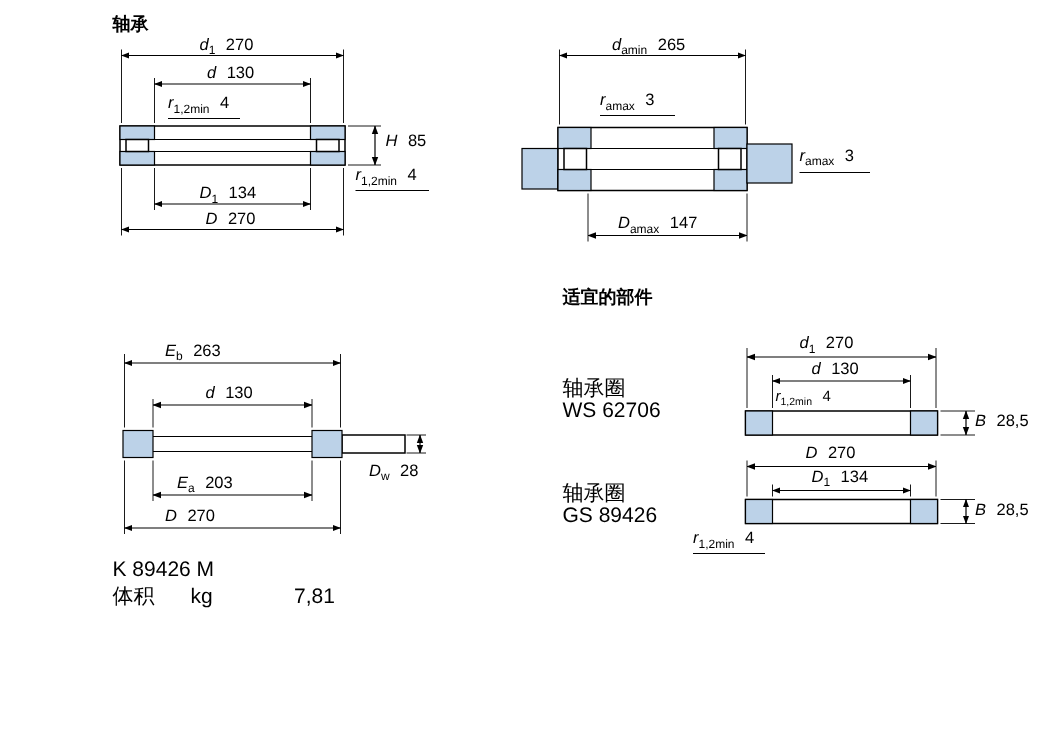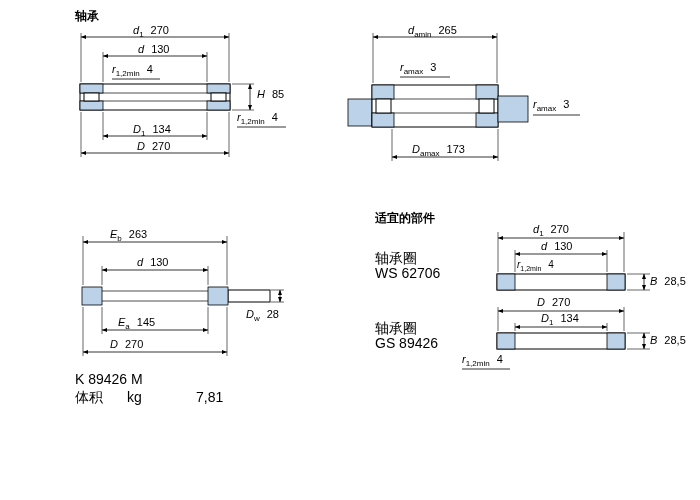--- a/index.html
+++ b/index.html
@@ -188,33 +188,33 @@
   <span class="lbl" style="left:138px;top:43px"><span class="sym">d</span><sub></sub><span class="val">130</span></span>
   <span class="lbl" style="left:112px;top:63px"><span class="sym">r</span><sub>1,2min</sub><span class="val">4</span></span>
   <span class="lbl" style="left:257px;top:88px"><span class="sym">H</span><sub></sub><span class="val">85</span></span>
   <span class="lbl" style="left:237px;top:111px"><span class="sym">r</span><sub>1,2min</sub><span class="val">4</span></span>
   <span class="lbl" style="left:133px;top:123px"><span class="sym">D</span><sub>1</sub><span class="val">134</span></span>
   <span class="lbl" style="left:137px;top:140px"><span class="sym">D</span><sub></sub><span class="val">270</span></span>
 
   <span class="lbl" style="left:408px;top:24px"><span class="sym">d</span><sub>amin</sub><span class="val">265</span></span>
   <span class="lbl" style="left:400px;top:61px"><span class="sym">r</span><sub>amax</sub><span class="val">3</span></span>
   <span class="lbl" style="left:533px;top:98px"><span class="sym">r</span><sub>amax</sub><span class="val">3</span></span>
-  <span class="lbl" style="left:412px;top:143px"><span class="sym">D</span><sub>amax</sub><span class="val">173</span></span>
+  <span class="lbl" style="left:412px;top:143px"><span class="sym">D</span><sub>amax</sub><span class="val">147</span></span>
 
   <span class="lbl" style="left:110px;top:228px"><span class="sym">E</span><sub>b</sub><span class="val">263</span></span>
   <span class="lbl" style="left:137px;top:256px"><span class="sym">d</span><sub></sub><span class="val">130</span></span>
   <span class="lbl" style="left:246px;top:308px"><span class="sym">D</span><sub>w</sub><span class="val">28</span></span>
-  <span class="lbl" style="left:118px;top:316px"><span class="sym">E</span><sub>a</sub><span class="val">145</span></span>
+  <span class="lbl" style="left:118px;top:316px"><span class="sym">E</span><sub>a</sub><span class="val">203</span></span>
   <span class="lbl" style="left:110px;top:338px"><span class="sym">D</span><sub></sub><span class="val">270</span></span>
   <div class="txt" style="left:75px;top:371px">K 89426 M</div>
   <div class="txt" style="left:75px;top:389px">体积</div>
   <div class="txt" style="left:127px;top:389px">kg</div>
   <div class="txt" style="left:196px;top:389px">7,81</div>
 
-  <div class="title" style="left:375px;top:210px">适宜的部件</div>
+  <div class="title" style="left:375px;top:190px">适宜的部件</div>
   <div class="txt" style="left:375px;top:250px">轴承圈</div>
   <div class="txt" style="left:375px;top:265px">WS 62706</div>
   <div class="txt" style="left:375px;top:320px">轴承圈</div>
   <div class="txt" style="left:375px;top:335px">GS 89426</div>
 
   <span class="lbl" style="left:533px;top:223px"><span class="sym">d</span><sub>1</sub><span class="val">270</span></span>
   <span class="lbl" style="left:541px;top:240px"><span class="sym">d</span><sub></sub><span class="val">130</span></span>
   <span class="lbl sm" style="left:517px;top:258px"><span class="sym">r</span><sub>1,2min</sub><span class="val">4</span></span>
   <span class="lbl" style="left:650px;top:275px"><span class="sym">B</span><sub></sub><span class="val">28,5</span></span>
 

